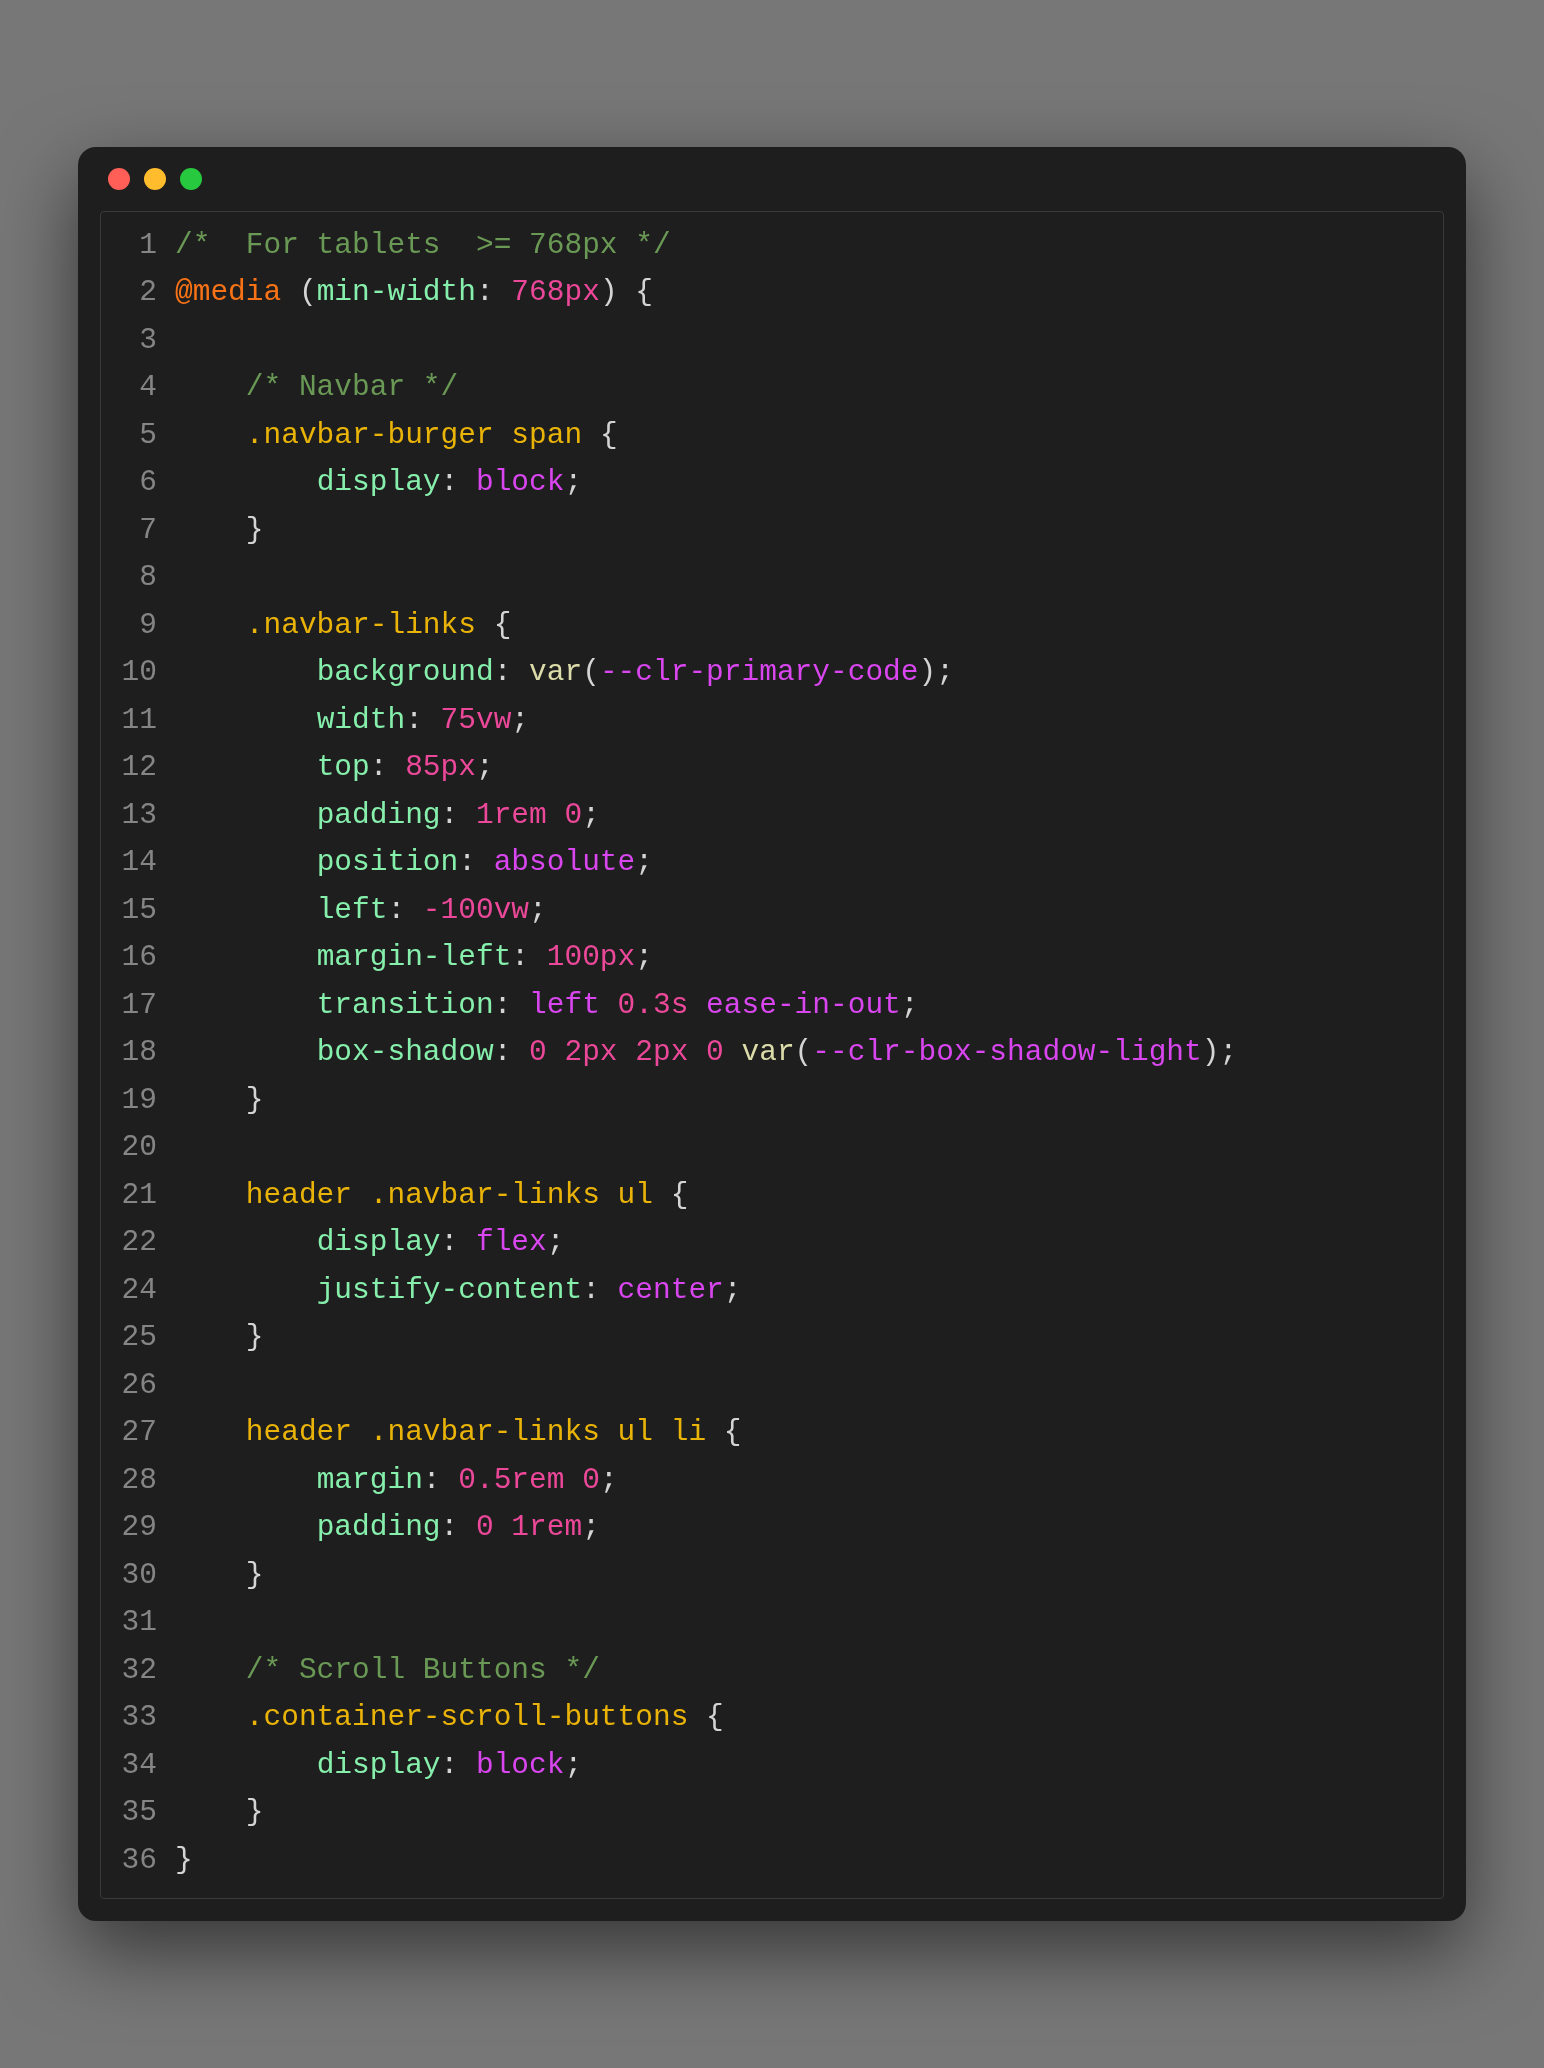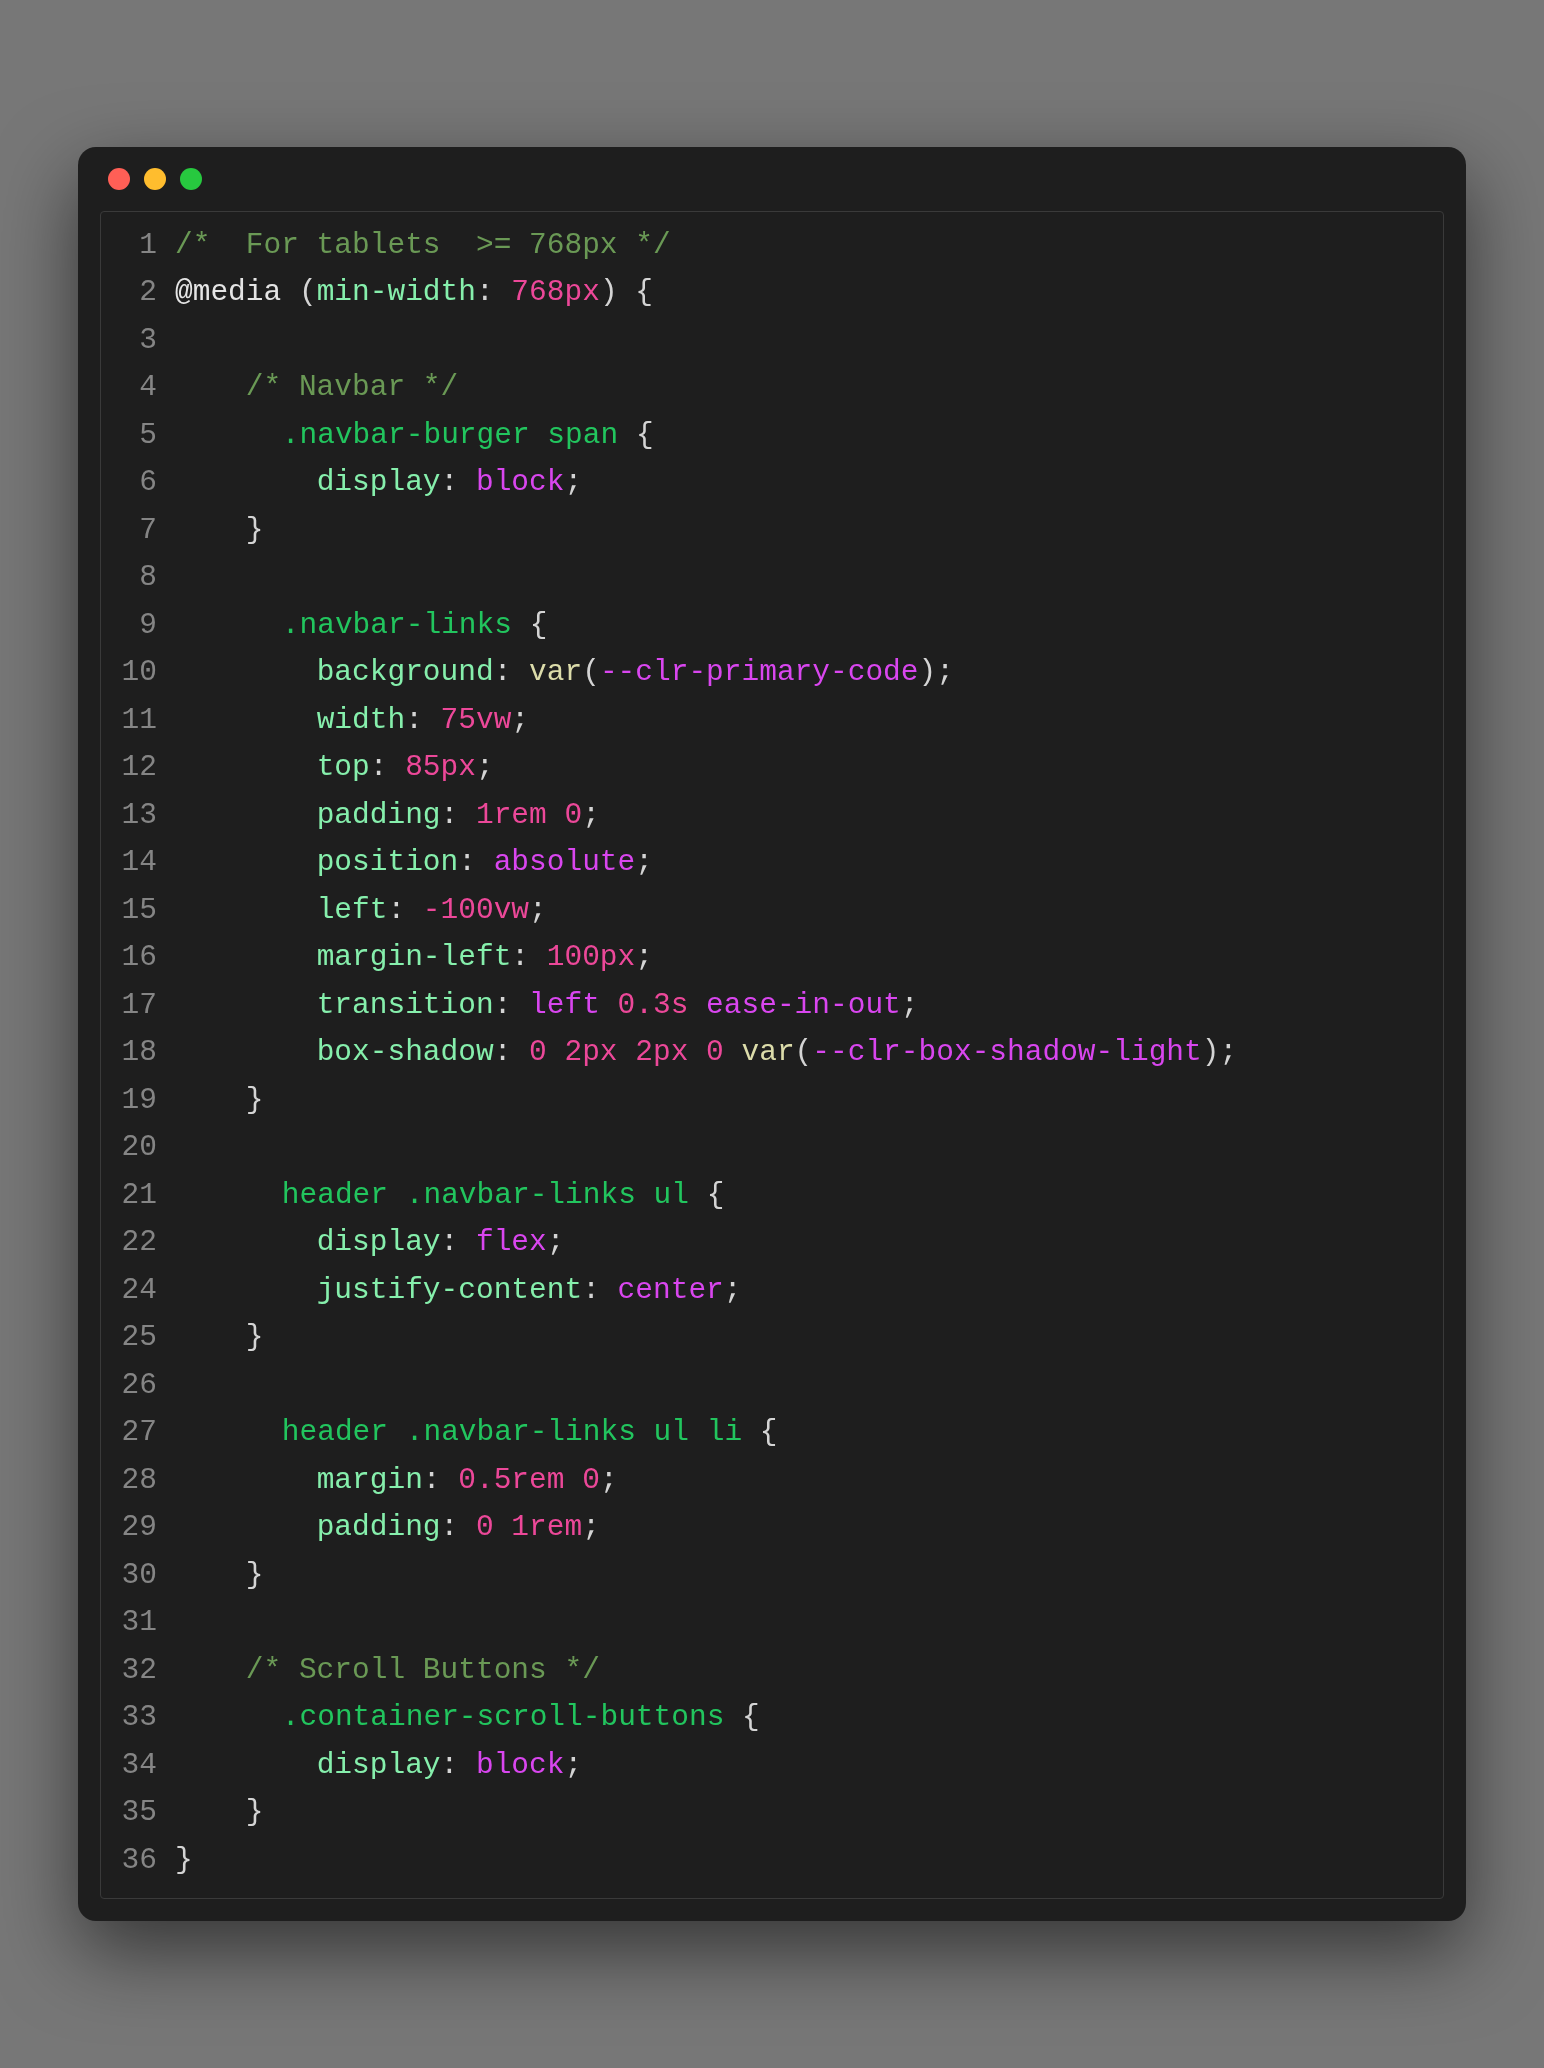--- a/index.html
+++ b/index.html
@@ -56,22 +56,22 @@
     color: #858585;
     margin-right: 18px;
     flex-shrink: 0;
     user-select: none;
     font-size: 29.5px;
   }
   .code { flex: 1; }
 
   
   .c-comment  { color: #6a9955; }
-  .c-atrule   { color: #e5e5e5; }
-  .c-selector { color: #22c55e; margin-left: 36px; }
+  .c-atrule   { color: #f97316; }
+  .c-selector { color: #eab308; }
   .c-prop     { color: #86efac; }
   .c-value    { color: #d946ef; }
   .c-number   { color: #ec4899; }
   .c-punc     { color: #d4d4d4; }
   .c-func     { color: #dcdcaa; }
   .c-text     { color: #d4d4d4; }
 </style>
 </head>
 <body>
 

